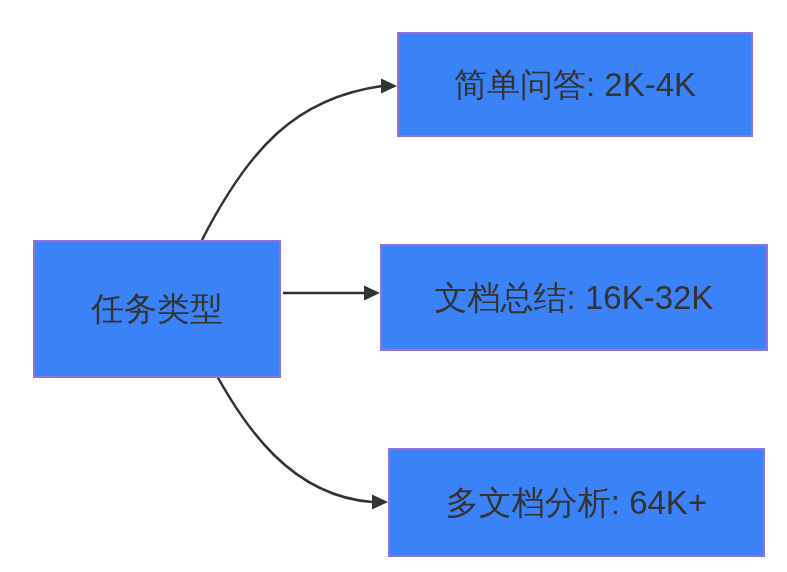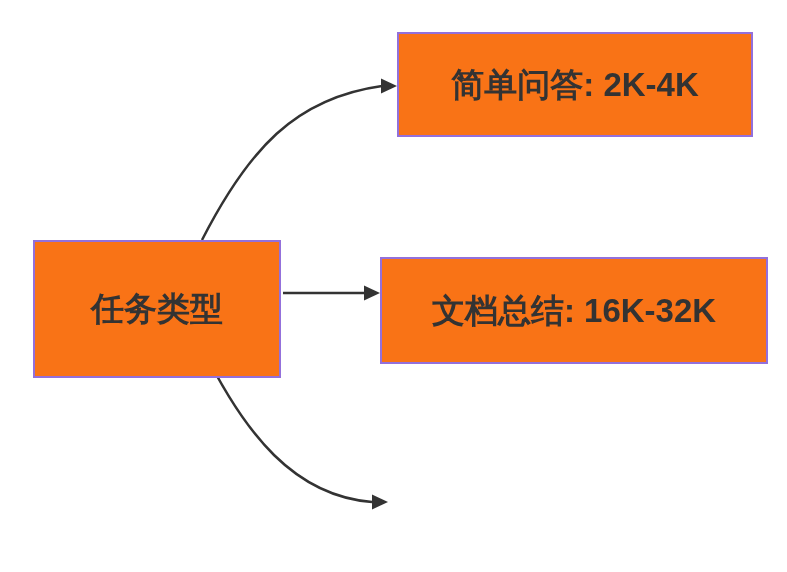--- a/index.html
+++ b/index.html
@@ -19,34 +19,33 @@
     position: absolute;
     left: 0;
     top: 0;
     width: 787px;
     height: 572px;
     pointer-events: none;
   }
   .node {
     position: absolute;
     box-sizing: border-box;
-    background: #f97316;
+    background: #3b82f6;
     border: 2.5px solid #9370DB;
     display: flex;
     align-items: center;
     justify-content: center;
     color: #333333;
     font-size: 33px;
     line-height: 1.2;
     white-space: nowrap;
-    font-weight: bold;
   }
   .node-root   { left: 33px;  top: 240px; width: 248px; height: 138px; }
   .node-top    { left: 397px; top: 32px;  width: 356px; height: 105px; }
-  .node-middle { left: 380px; top: 257px; width: 388px; height: 107px; }
+  .node-middle { left: 380px; top: 244px; width: 388px; height: 107px; }
   .node-bottom { left: 388px; top: 448px; width: 377px; height: 109px; }
 </style>
 </head>
 <body>
 
 <div class="canvas">
 
   <svg class="edges" viewBox="0 0 787 572" xmlns="http://www.w3.org/2000/svg">
 
     <g>
@@ -70,14 +69,17 @@
   </div>
 
   <div class="node node-top">
     <span>简单问答: 2K-4K</span>
   </div>
 
   <div class="node node-middle">
     <span>文档总结: 16K-32K</span>
   </div>
 
+  <div class="node node-bottom">
+    <span>多文档分析: 64K+</span>
+  </div>
 
 </div>
 
 </body></html>

